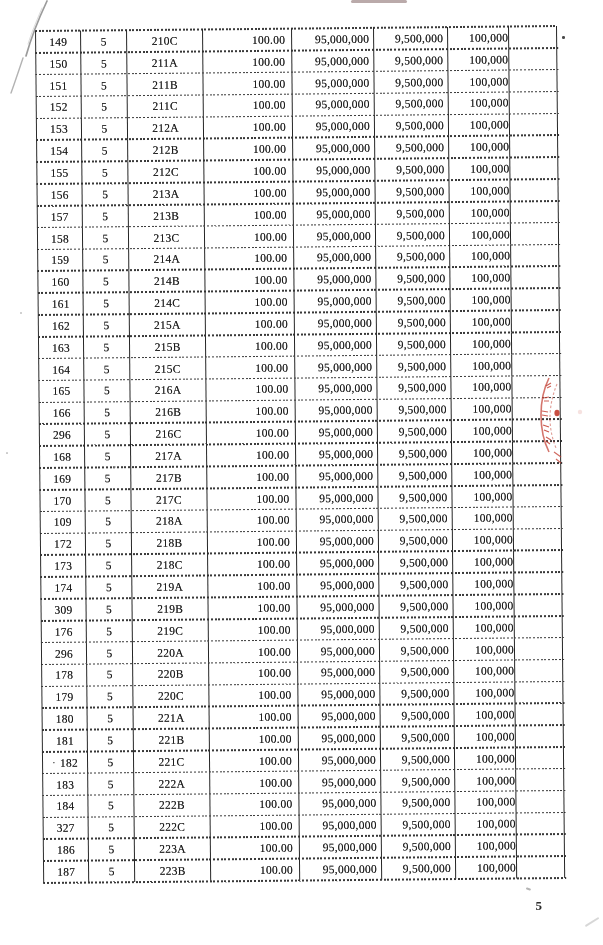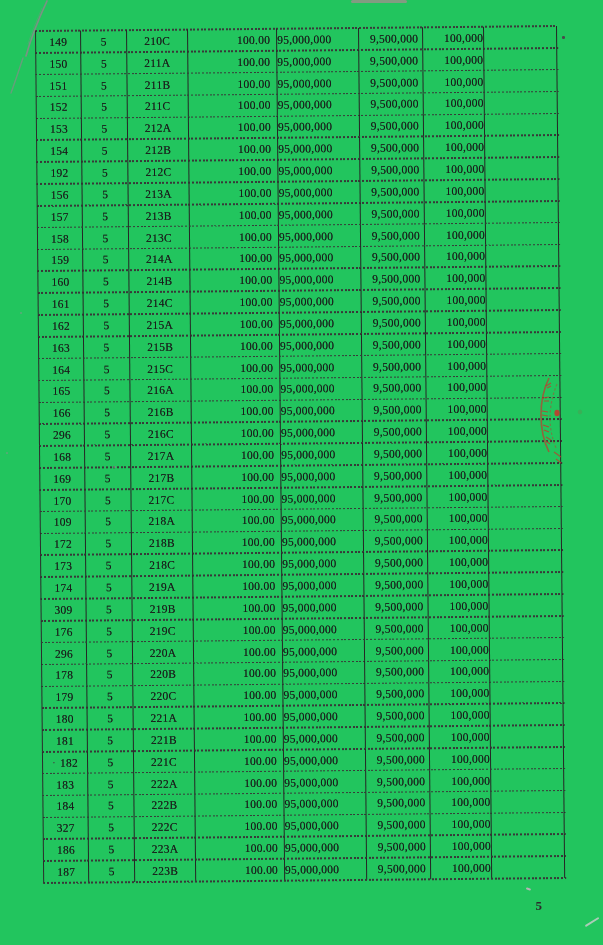--- a/index.html
+++ b/index.html
@@ -44,24 +44,24 @@
     border-right:1.3px solid #262626;
     display:flex; align-items:center;
     font-size:11.5px;
     color:var(--ink,#1b1b1b);
     letter-spacing:0.25px;
     overflow:hidden;
   }
   .cell span { text-shadow:0 0 0.5px rgba(25,25,25,0.65); white-space:nowrap; }
   .c0 { width:45px; justify-content:center; }
   .c1 { width:46px; justify-content:center; border-right-width:1.5px; }
-  .c2 { width:61px; justify-content:center; border-right-width:1.4px; }
+  .c2 { width:76px; justify-content:center; border-right-width:1.4px; }
   .c3 { width:89px; justify-content:flex-end; padding-right:6px; border-right-width:1.5px;padding-left:40px; }
-  .c4 { width:82px; justify-content:flex-start; padding-right:4px; }
-  .c5 { width:64px; justify-content:flex-end; padding-right:4px; }
+  .c4 { width:82px; justify-content:flex-end; padding-right:4px; }
+  .c5 { width:74px; justify-content:flex-end; padding-right:4px; }
   .c6 { width:61px; justify-content:flex-end; }
   .c7 { flex:1; border-right-width:1.6px; }
   .row-dot { color:#555; font-size:10px; margin-right:4px; text-shadow:none; }
   
   .page-number {
     position:absolute; left:528px; top:898px; width:22px;
     text-align:center;
     font-size:13px; font-weight:bold; color:#2c2c2c;
     letter-spacing:0.5px;
   }
@@ -81,21 +81,21 @@
     background:#b5b5b5; transform:rotate(18deg); border-radius:1px;
   }
   .corner-streak {
     position:absolute; left:584px; top:921px; width:16px; height:1.6px;
     background:#cdcdcd; transform:rotate(-32deg); border-radius:1px; opacity:.8;
   }
 </style>
 </head>
 <body>
 
-<div class="paper" style="background: #22c55e;">
+<div class="paper" style="background: #ffffff;">
 
   <div class="top-smudge"></div>
 
   <div class="table-wrap">
     <div id="table-body">
         <div class="row">
           <div class="cell c0">
             <span>149</span>
           </div>
           <div class="cell c1">
@@ -245,21 +245,21 @@
           </div>
           <div class="cell c6">
             <span>100,000</span>
           </div>
           <div class="cell c7">
             <span></span>
           </div>
         </div>
         <div class="row">
           <div class="cell c0">
-            <span>192</span>
+            <span>155</span>
           </div>
           <div class="cell c1">
             <span>5</span>
           </div>
           <div class="cell c2">
             <span>212C</span>
           </div>
           <div class="cell c3">
             <span>100.00</span>
           </div>

